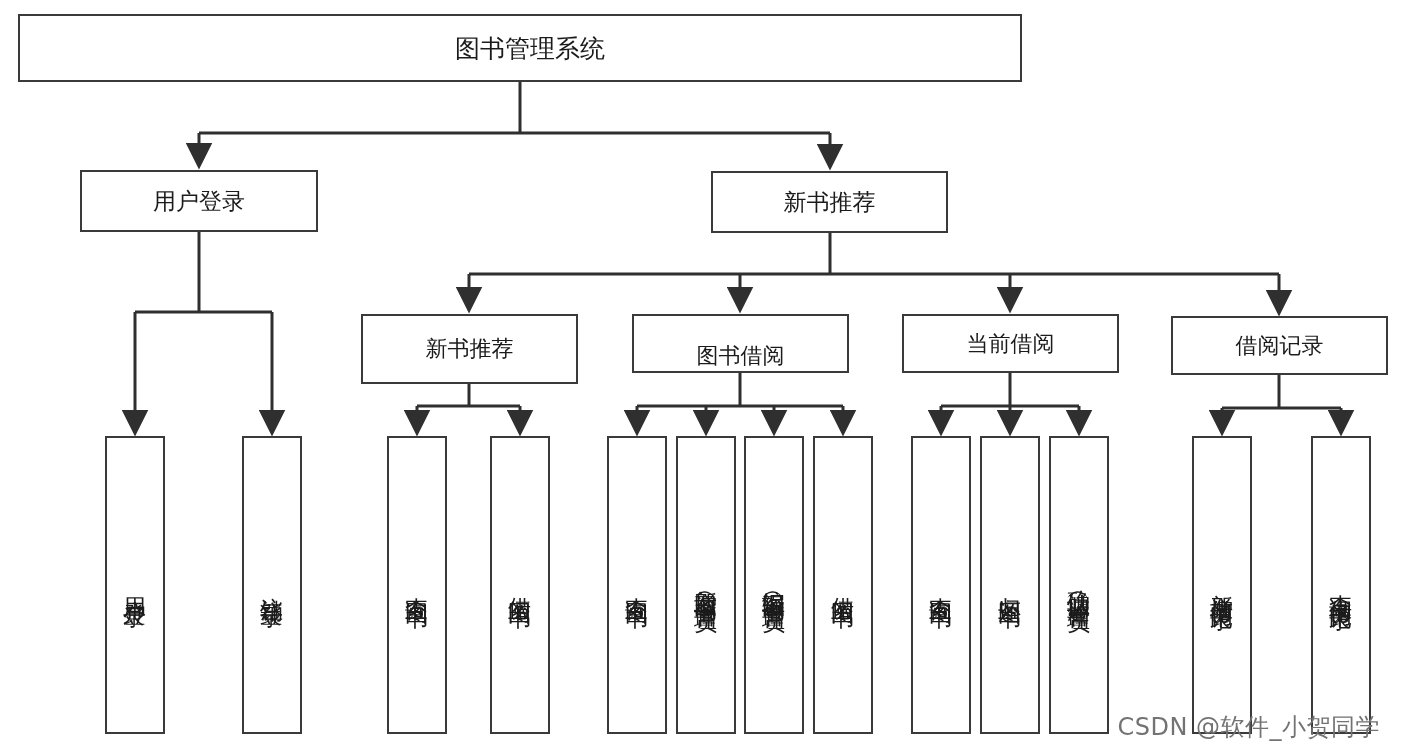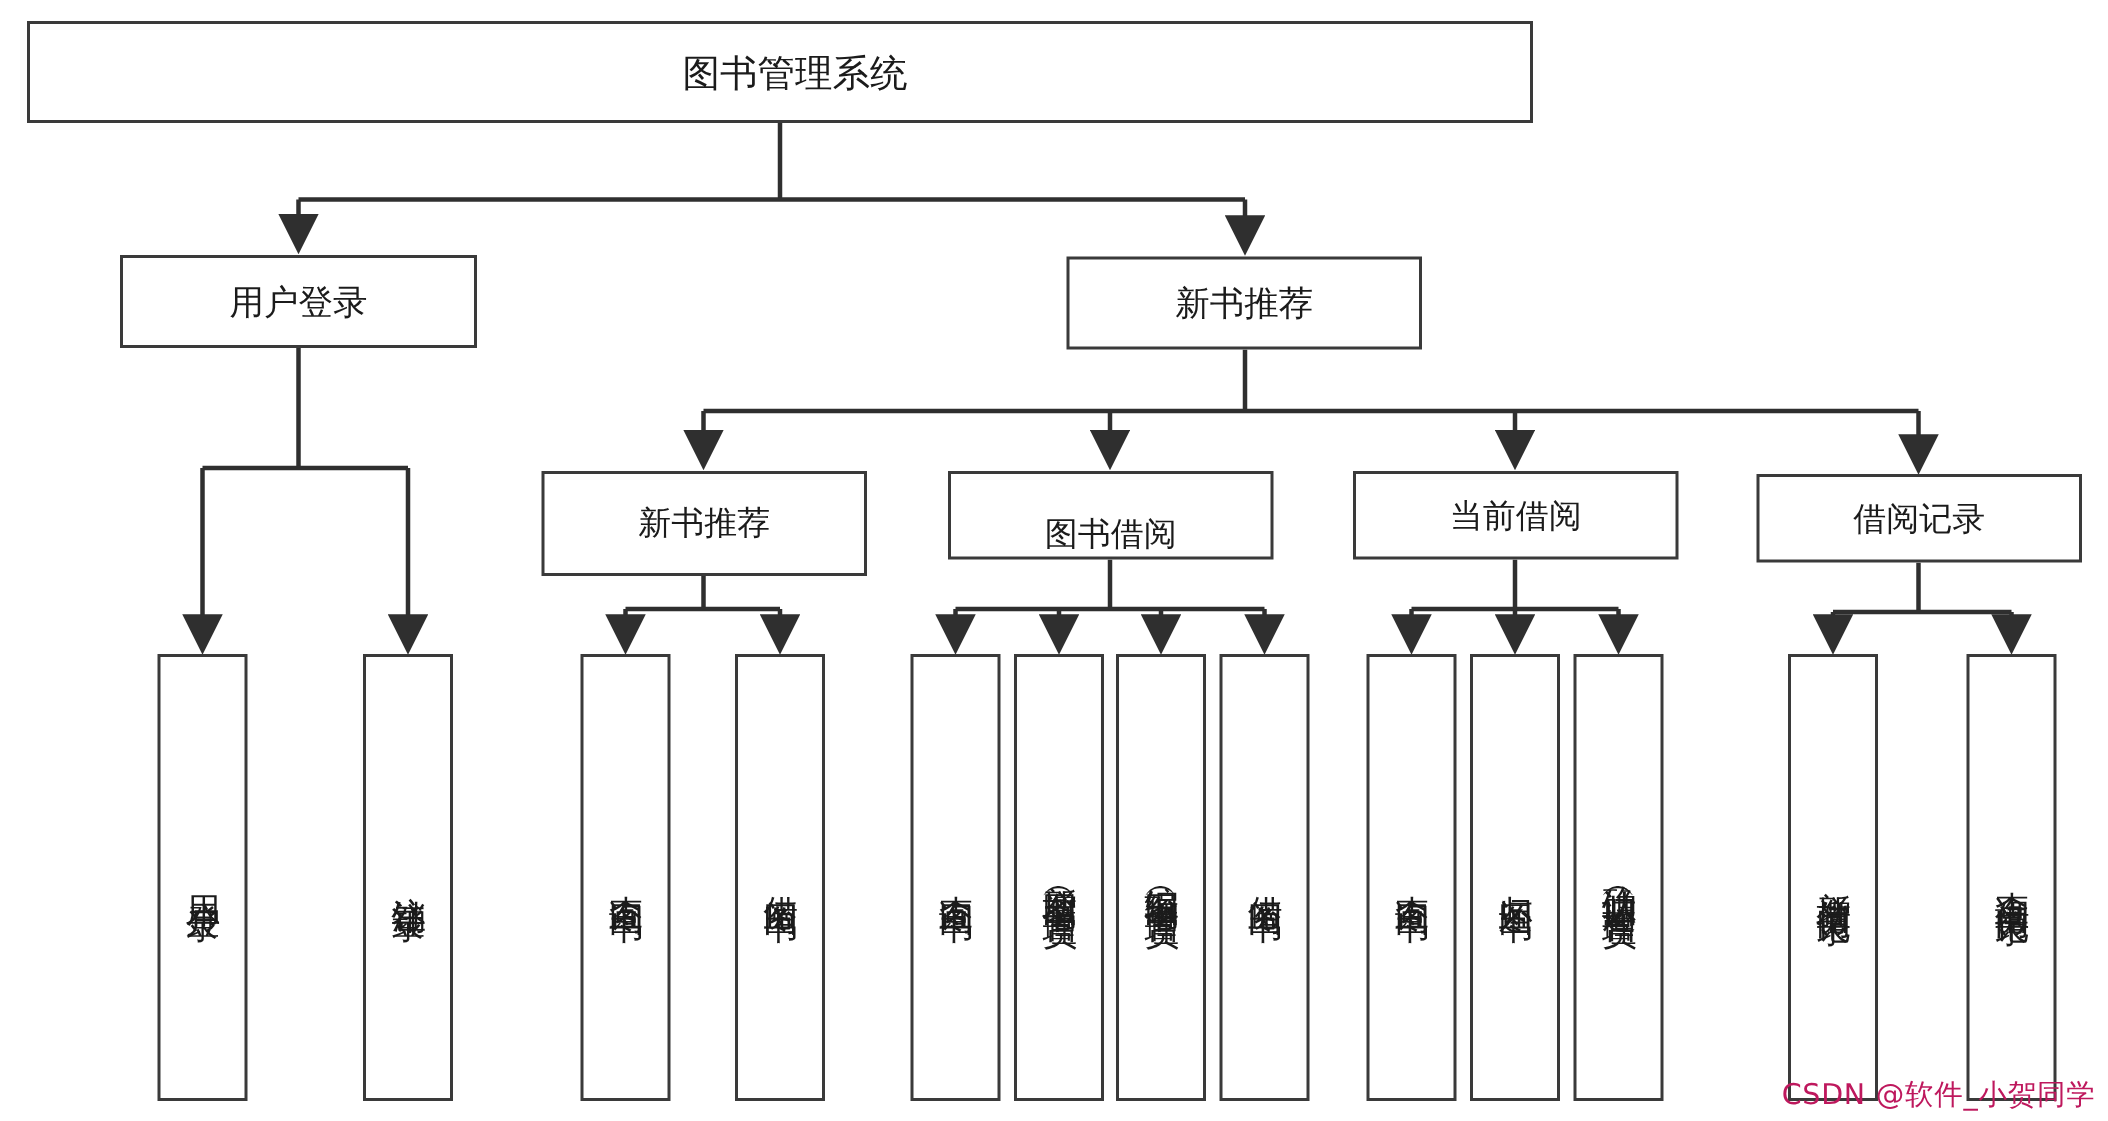--- a/index.html
+++ b/index.html
@@ -52,24 +52,24 @@
     writing-mode: vertical-rl;
     text-orientation: upright;
     white-space: nowrap;
   }
   .label {
     display: block;
     white-space: nowrap;
   }
   #watermark {
     position: absolute;
-    right: 8px;
+    right: 25px;
     bottom: 4px;
-    font-size: 19px;
-    color: #be185d;
+    font-size: 24px;
+    color: #737373;
     white-space: nowrap;
     letter-spacing: 0.5px;
     user-select: none;
   }
 </style>
 </head>
 <body>
 
 <div id="canvas">
 

